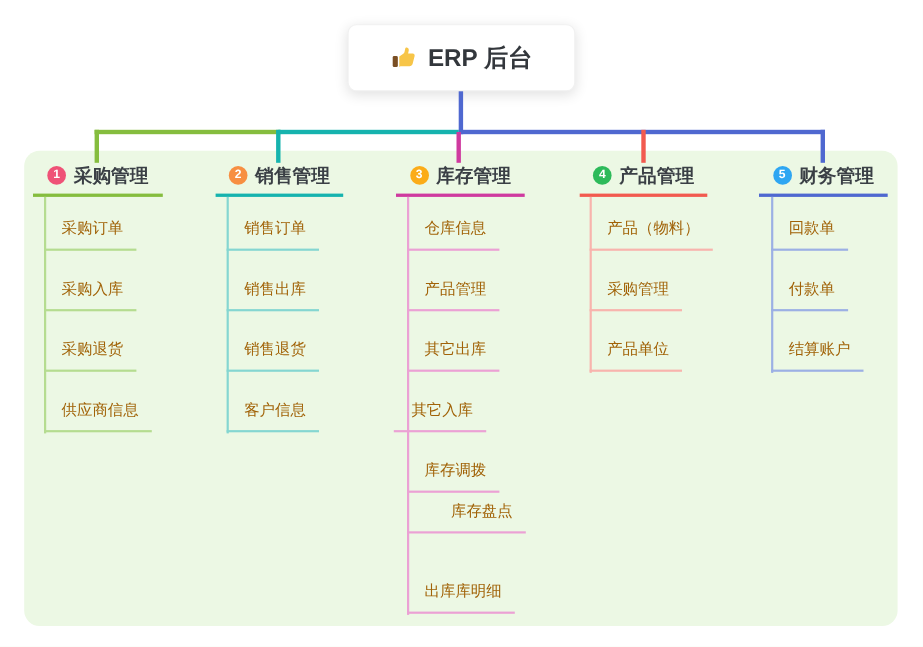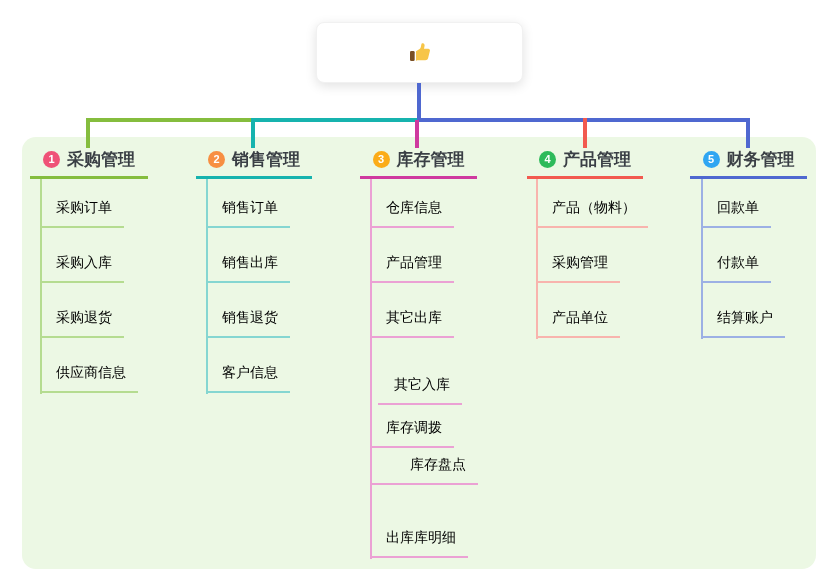--- a/index.html
+++ b/index.html
@@ -29,34 +29,35 @@
     gap:7px; padding-bottom:5px; border-bottom:3px solid var(--main);
     font-size:17px; font-weight:600; color:#3a3f45; box-sizing:border-box;
   }
   .badge {
     width:17px; height:17px; border-radius:50%; background:var(--badge);
     color:#fff; font-size:11px; font-weight:700; line-height:17px;
     text-align:center; flex:0 0 auto;
   }
   .spine { position:absolute; width:2px; background:var(--light); }
   .leaf {
-    position:absolute; white-space:nowrap; font-size:14px; color:#000000;
+    position:absolute; white-space:nowrap; font-size:14px; color:#a16207;
     padding:0 12px 9px 16px; border-bottom:2px solid var(--light);
   }
 </style>
 </head>
 <body>
 
 <div class="canvas" style="background: rgb(236, 248, 228);"></div>
 
 <div class="root-node">
   <svg width="24" height="24" viewBox="0 0 36 36" aria-hidden="true">
     <rect x="3" y="15" width="7" height="15" rx="2" fill="#7a4f24"></rect>
     <path fill="#f7c548" d="M12 30 V15.5 l5.4-3.6 c.9-.6 1.5-1.5 1.7-2.6 l1-4.5 c.2-1.1 1.2-1.8 2.3-1.5 1.8.4 2.9 2.2 2.5 4L24 11.5h6.4c1.7 0 2.9 1.6 2.5 3.2l-2.7 10.8c-.5 2-2.3 3.4-4.3 3.4H13.5z"></path>
   </svg>
+  <span>ERP 后台</span>
 </div>
 
 <div class="connector" style="left: 417px; top: 83px; width: 4px; height: 39px; --main: #4f68d0; --light: #9cb0e4; --badge: #2fa6f2;"></div>
 <div class="connector" style="left: 86px; top: 118px; width: 169px; height: 4px; --main: #85bd3e; --light: #b5dc90; --badge: #ef5277;"></div>
 <div class="connector" style="left: 253px; top: 118px; width: 164px; height: 4px; --main: #16b3ae; --light: #85d6d1; --badge: #f78f42;"></div>
 <div class="connector" style="left: 417px; top: 118px; width: 333px; height: 4px; --main: #4f68d0; --light: #9cb0e4; --badge: #2fa6f2;"></div>
 <div class="connector" style="left: 86px; top: 118px; width: 4px; height: 30px; --main: #85bd3e; --light: #b5dc90; --badge: #ef5277;"></div>
 <div class="connector" style="left: 251px; top: 118px; width: 4px; height: 30px; --main: #16b3ae; --light: #85d6d1; --badge: #f78f42;"></div>
 <div class="connector" style="left: 415px; top: 120px; width: 4px; height: 28px; --main: #cf3a9f; --light: #eba1d4; --badge: #fbac18;"></div>
 <div class="connector" style="left: 583px; top: 118px; width: 4px; height: 30px; --main: #f25a4f; --light: #f8b4ad; --badge: #2dba5a;"></div>
@@ -83,21 +84,21 @@
 <div class="leaf" style="left: 206px; top: 364px; --main: #16b3ae; --light: #85d6d1; --badge: #f78f42;">客户信息</div>
 
 <div class="branch-header" style="left: 360px; top: 148px; width: 117px; --main: #cf3a9f; --light: #eba1d4; --badge: #fbac18;">
   <span class="badge">3</span>
   <span>库存管理</span>
 </div>
 <div class="spine" style="left: 370px; top: 179px; height: 380px; --main: #cf3a9f; --light: #eba1d4; --badge: #fbac18;"></div>
 <div class="leaf" style="left: 370px; top: 199px; --main: #cf3a9f; --light: #eba1d4; --badge: #fbac18;">仓库信息</div>
 <div class="leaf" style="left: 370px; top: 254px; --main: #cf3a9f; --light: #eba1d4; --badge: #fbac18;">产品管理</div>
 <div class="leaf" style="left: 370px; top: 309px; --main: #cf3a9f; --light: #eba1d4; --badge: #fbac18;">其它出库</div>
-<div class="leaf" style="left: 378px; top: 364px; margin-top: 12px; --main: #cf3a9f; --light: #eba1d4; --badge: #fbac18;">其它入库</div>
+<div class="leaf" style="left: 358px; top: 364px; --main: #cf3a9f; --light: #eba1d4; --badge: #fbac18;">其它入库</div>
 <div class="leaf" style="left: 370px; top: 419px; text-align: center; --main: #cf3a9f; --light: #eba1d4; --badge: #fbac18;">库存调拨</div>
 <div class="leaf" style="left: 370px; top: 456px; padding-left: 40px; --main: #cf3a9f; --light: #eba1d4; --badge: #fbac18;">库存盘点</div>
 <div class="leaf" style="left: 370px; top: 529px; --main: #cf3a9f; --light: #eba1d4; --badge: #fbac18;">出库库明细</div>
 
 <div class="branch-header" style="left: 527px; top: 148px; width: 116px; --main: #f25a4f; --light: #f8b4ad; --badge: #2dba5a;">
   <span class="badge">4</span>
   <span>产品管理</span>
 </div>
 <div class="spine" style="left: 536px; top: 179px; height: 160px; --main: #f25a4f; --light: #f8b4ad; --badge: #2dba5a;"></div>
 <div class="leaf" style="left: 536px; top: 199px; --main: #f25a4f; --light: #f8b4ad; --badge: #2dba5a;">产品（物料）</div>

